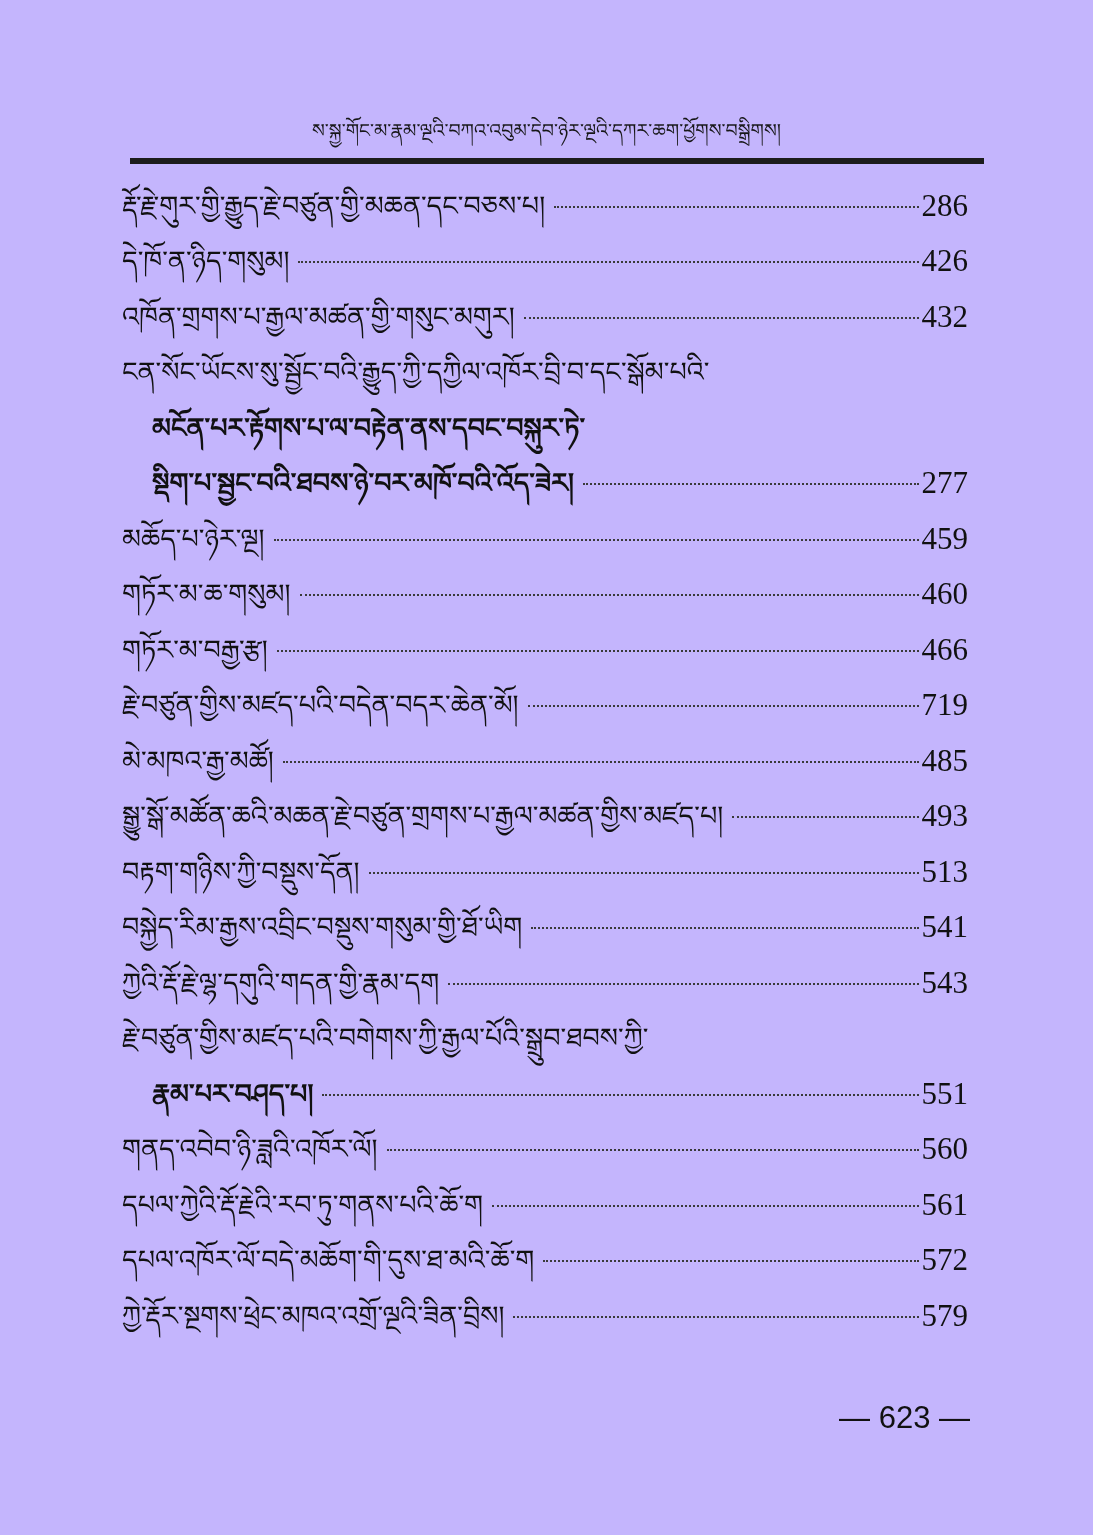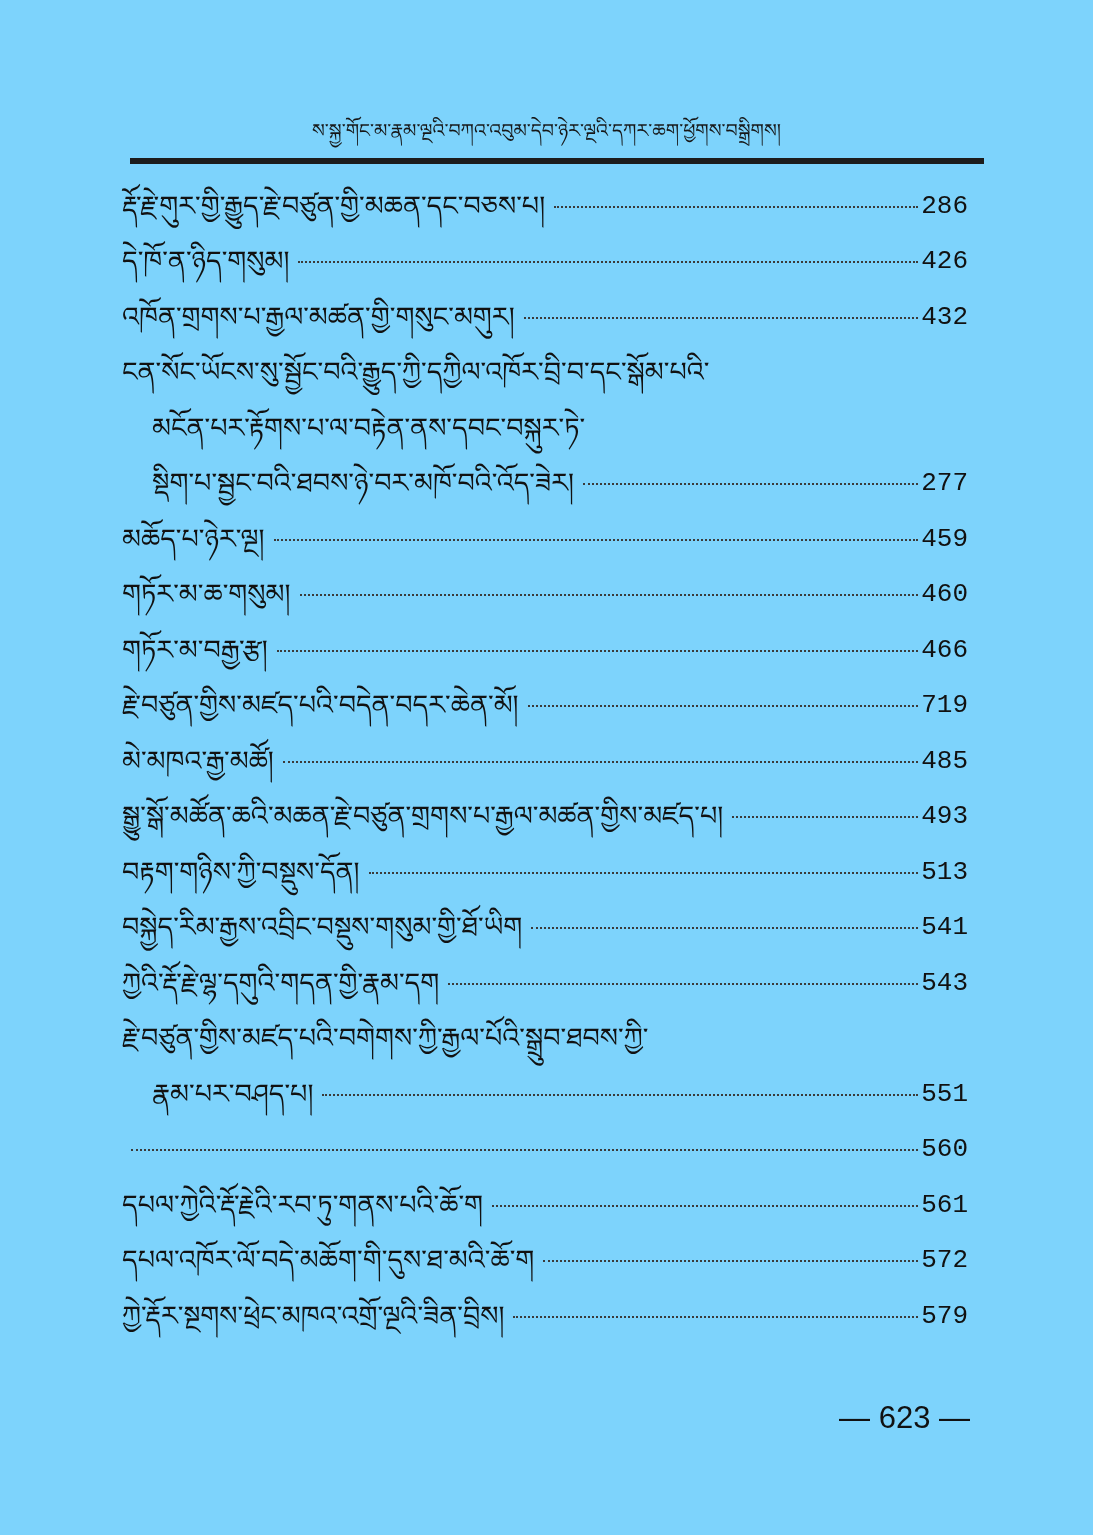--- a/index.html
+++ b/index.html
@@ -4,21 +4,21 @@
 <style>
   html,body{margin:0;padding:0;}
   body{
     width:1093px;height:1535px;
     background:#f2f2f2;
     font-family:"DejaVu Sans",sans-serif;
   }
   .page{
     position:relative;
     width:1093px;height:1535px;
-    background:#7dd3fc;
+    background:#c4b5fd;
     color:#111111;
     overflow:hidden;
   }
   .running-head{
     position:absolute;
     top:116px;left:0;
     width:100%;
     text-align:center;
     font-size:19px;
     line-height:28px;
@@ -41,32 +41,32 @@
     display:flex;
     align-items:center;
     height:55.5px;
     font-size:27px;
     line-height:48px;
   }
   .row .t{
     white-space:nowrap;
     overflow:visible;
   }
-  .row.indent .t{ padding-left:30px; }
+  .row.indent .t{ padding-left:30px;font-weight:bold; }
   .leader{
     flex:1 1 auto;
     height:0;
     border-bottom:2.5px dotted #3a3a3a;
     margin:0 3px 0 9px;
     transform:translateY(1px);
     min-width:10px;
   }
   .pg{
-    font-family:Liberation Mono, monospace;
-    font-size:26px;
+    font-family:Liberation Serif, serif;
+    font-size:31px;
     color:#111111;
     white-space:nowrap;
   }
   .footer{
     position:absolute;
     top:1400px;
     right:123px;
     font-family:Liberation Sans, sans-serif;
     font-size:31px;
     color:#111111;
@@ -174,20 +174,21 @@
       <span class="t">རྗེ་བཙུན་གྱིས་མཛད་པའི་བགེགས་ཀྱི་རྒྱལ་པོའི་སྒྲུབ་ཐབས་ཀྱི་</span>
     </div>
 
     <div class="row indent">
       <span class="t">རྣམ་པར་བཤད་པ།</span>
       <span class="leader"></span>
       <span class="pg">551</span>
     </div>
 
     <div class="row">
+      <span class="t">གནད་འབེབ་ཉི་ཟླའི་འཁོར་ལོ།</span>
       <span class="leader"></span>
       <span class="pg">560</span>
     </div>
 
     <div class="row">
       <span class="t">དཔལ་ཀྱེའི་རྡོ་རྗེའི་རབ་ཏུ་གནས་པའི་ཆོ་ག</span>
       <span class="leader"></span>
       <span class="pg">561</span>
     </div>
 

